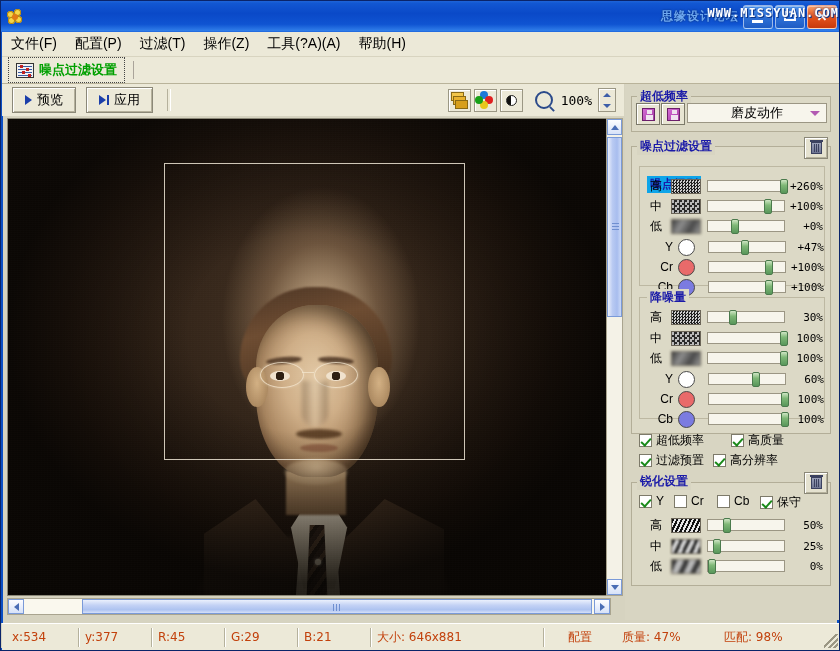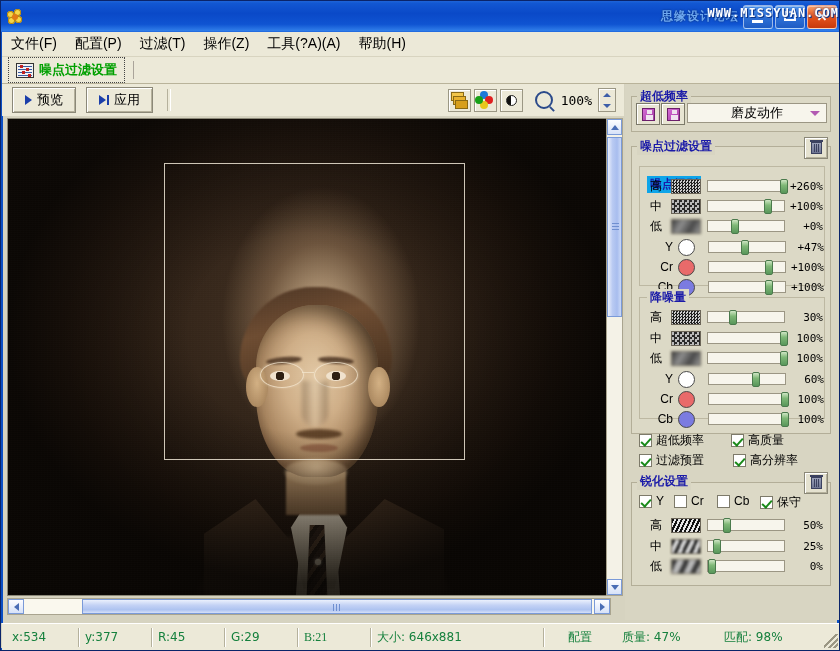--- a/index.html
+++ b/index.html
@@ -589,21 +589,21 @@
   .cblabel { font-size: 12px; color: #000; white-space: nowrap; }
 
   
   .statusbar {
     position: absolute; left: 1px; top: 622px; width: 838px; height: 27px;
     background: #ece9d8; display: flex; align-items: center;
     border-top: 1px solid #fff;
     box-sizing: border-box;
   }
   .scell {
-    font-size: 12px; color: #15803d; height: 19px;
+    font-size: 12px; color: #c2410c; height: 19px;
     display: flex; align-items: center; padding: 0 6px;
     border-right: 1px solid #b5b19c;
     box-shadow: 1px 0 0 #fff;
     white-space: nowrap; flex: none;
     font-family: "DejaVu Sans", sans-serif;
   }
   .scell.first { margin-left: 4px; }
   .scell.nobord { border-right: none; box-shadow: none; }
   .sgrip {
     position: absolute; right: 2px; bottom: 2px;
@@ -911,21 +911,21 @@
       <span class="cblabel">超低频率</span>
     </div>
     <div class="cbrow" style="left:106px; top:348px;">
       <span class="cbox checked"></span>
       <span class="cblabel">高质量</span>
     </div>
     <div class="cbrow" style="left:14px; top:368px;">
       <span class="cbox checked"></span>
       <span class="cblabel">过滤预置</span>
     </div>
-    <div class="cbrow" style="left:108px; top:368px;">
+    <div class="cbrow" style="left:88px; top:368px;">
       <span class="cbox checked"></span>
       <span class="cblabel">高分辨率</span>
     </div>
 
     <div class="grp" style="top:398px; height:104px;"></div>
     <div class="grp-title" style="left:12px; top:389px;">锐化设置</div>
     <div class="trash" style="left:179px; top:388px;">
       <span class="can">
           <i></i>
           <i></i>
@@ -974,21 +974,21 @@
         </span>
       <span class="val" style="width:38px;">0%</span>
     </div>
   </div>
 
   <div class="statusbar">
     <div class="scell first" style="width:60px;">x:534</div>
     <div class="scell" style="width:60px;">y:377</div>
     <div class="scell" style="width:60px;">R:45</div>
     <div class="scell" style="width:60px;">G:29</div>
-    <div class="scell" style="width:60px;font-family:Liberation Serif, serif;">B:21</div>
+    <div class="scell" style="width:60px;">B:21</div>
     <div class="scell" style="width:160px;">大小: 646x881</div>
     <div class="scell nobord" style="width:60px; justify-content:center;text-align:right;">配置</div>
     <div class="scell nobord" style="width:90px;">质量: 47%</div>
     <div class="scell nobord" style="width:90px;">匹配: 98%</div>
     <div class="sgrip"></div>
   </div>
 
 </div>
 
 </body></html>

